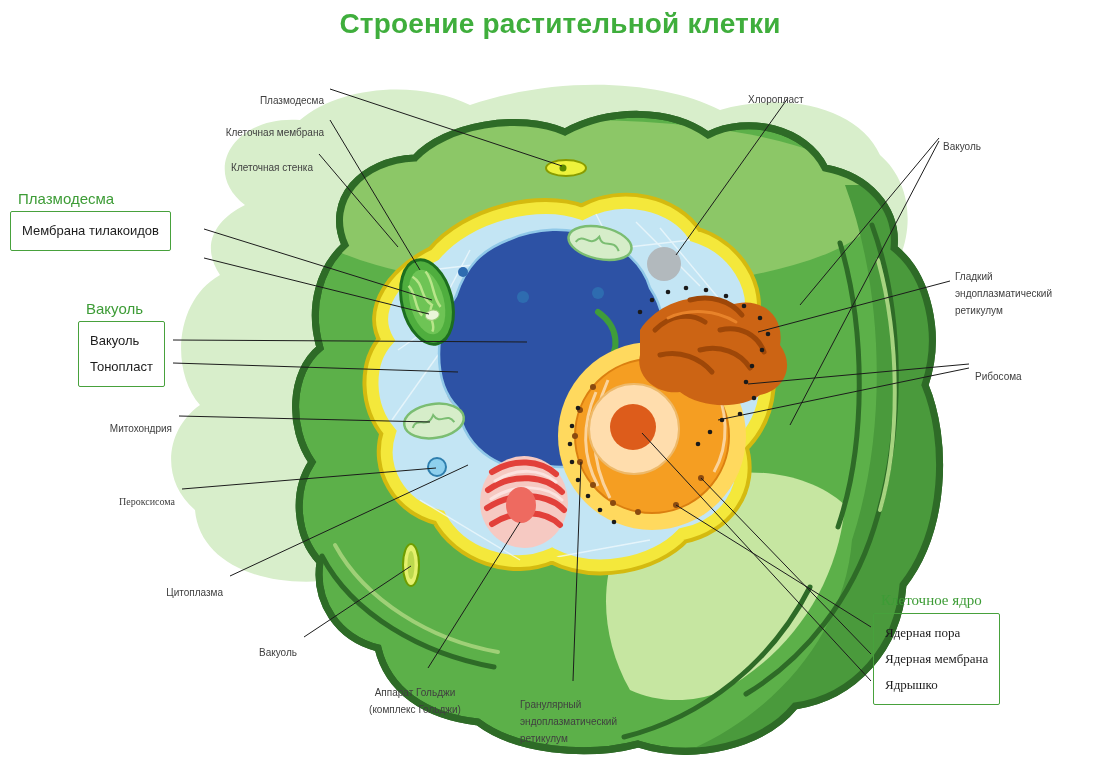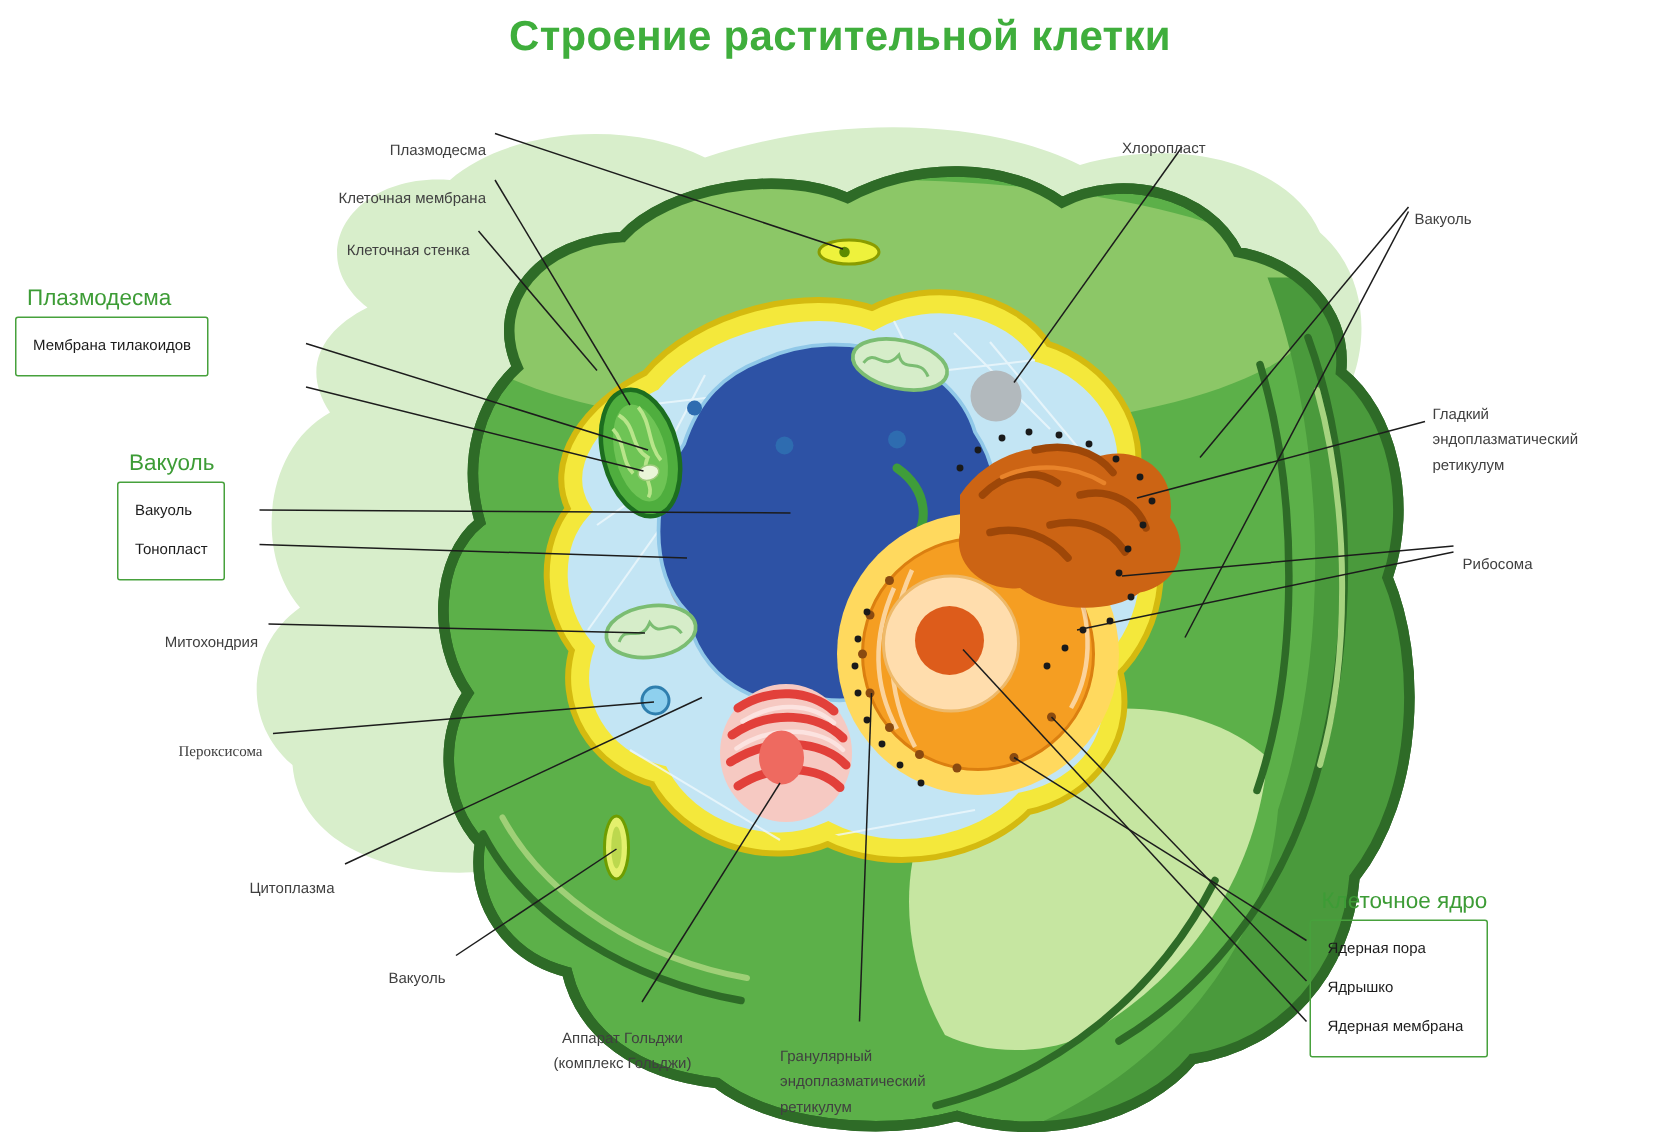--- a/index.html
+++ b/index.html
@@ -7,21 +7,21 @@
          font-family:"Liberation Sans",sans-serif;}
   .art{position:absolute;left:0;top:0;}
   .title{position:absolute;top:8px;left:0;width:100%;text-align:center;
          font-size:28px;font-weight:700;color:#3fae3c;letter-spacing:.2px;}
   .lbl{position:absolute;font-size:10px;color:#404040;line-height:17px;white-space:pre-line;margin-top:12px;}
   .lbl.r{text-align:right;}
   .lbl.c{text-align:center;}
   .group{position:absolute;}
   .group-title{font-size:15px;color:#3d9c36;margin:0 0 4px 8px;}
   .group-box{border:1.5px solid #47a13c;border-radius:2px;padding:6px 11px;background:transparent;}
-  .group-item{font-size:10px;color:#1c1c1c;line-height:26px;white-space:nowrap;}
+  .group-item{font-size:13px;color:#1c1c1c;line-height:26px;white-space:nowrap;}
 </style>
 </head>
 <body>
 
 <div class="stage">
 
   <svg class="art" width="1120" height="759" viewBox="0 0 1120 759">
     <defs>
       <clipPath id="cellClip">
         <path d="M 345,245 C 325,200 362,160 415,158 C 445,125 520,112 565,132 C 610,108 670,108 708,135 C 748,115 805,128 825,168 C 868,176 898,208 894,248 C 928,275 942,335 925,385 C 948,440 946,530 903,585 C 898,648 855,697 795,706 C 763,745 695,762 638,744 C 585,758 515,750 478,722 C 425,716 388,690 378,648 C 338,638 314,602 320,562 C 296,536 292,492 312,462 C 288,428 290,372 320,348 C 308,306 320,268 345,245 Z"></path>
@@ -240,22 +240,22 @@
 эндоплазматический
 ретикулум</div>
 
   <div class="lbl" style="left:748px;top:79px;">Хлоропласт</div>
   <div class="lbl" style="left:943px;top:126px;">Вакуоль</div>
   <div class="lbl" style="left:955px;top:256px;">Гладкий
 эндоплазматический
 ретикулум</div>
   <div class="lbl" style="left:975px;top:356px;">Рибосома</div>
 
-  <div class="group" style="left:873px;top:592px;">
+  <div class="group" style="left:873px;top:592px;font-family:Liberation Serif, serif;">
     <div class="group-title">Клеточное ядро</div>
     <div class="group-box">
       <div class="group-item">Ядерная пора</div>
+      <div class="group-item">Ядерная мембрана</div>
       <div class="group-item">Ядрышко</div>
-      <div class="group-item">Ядерная мембрана</div>
     </div>
   </div>
 
 </div>
 
 </body></html>

